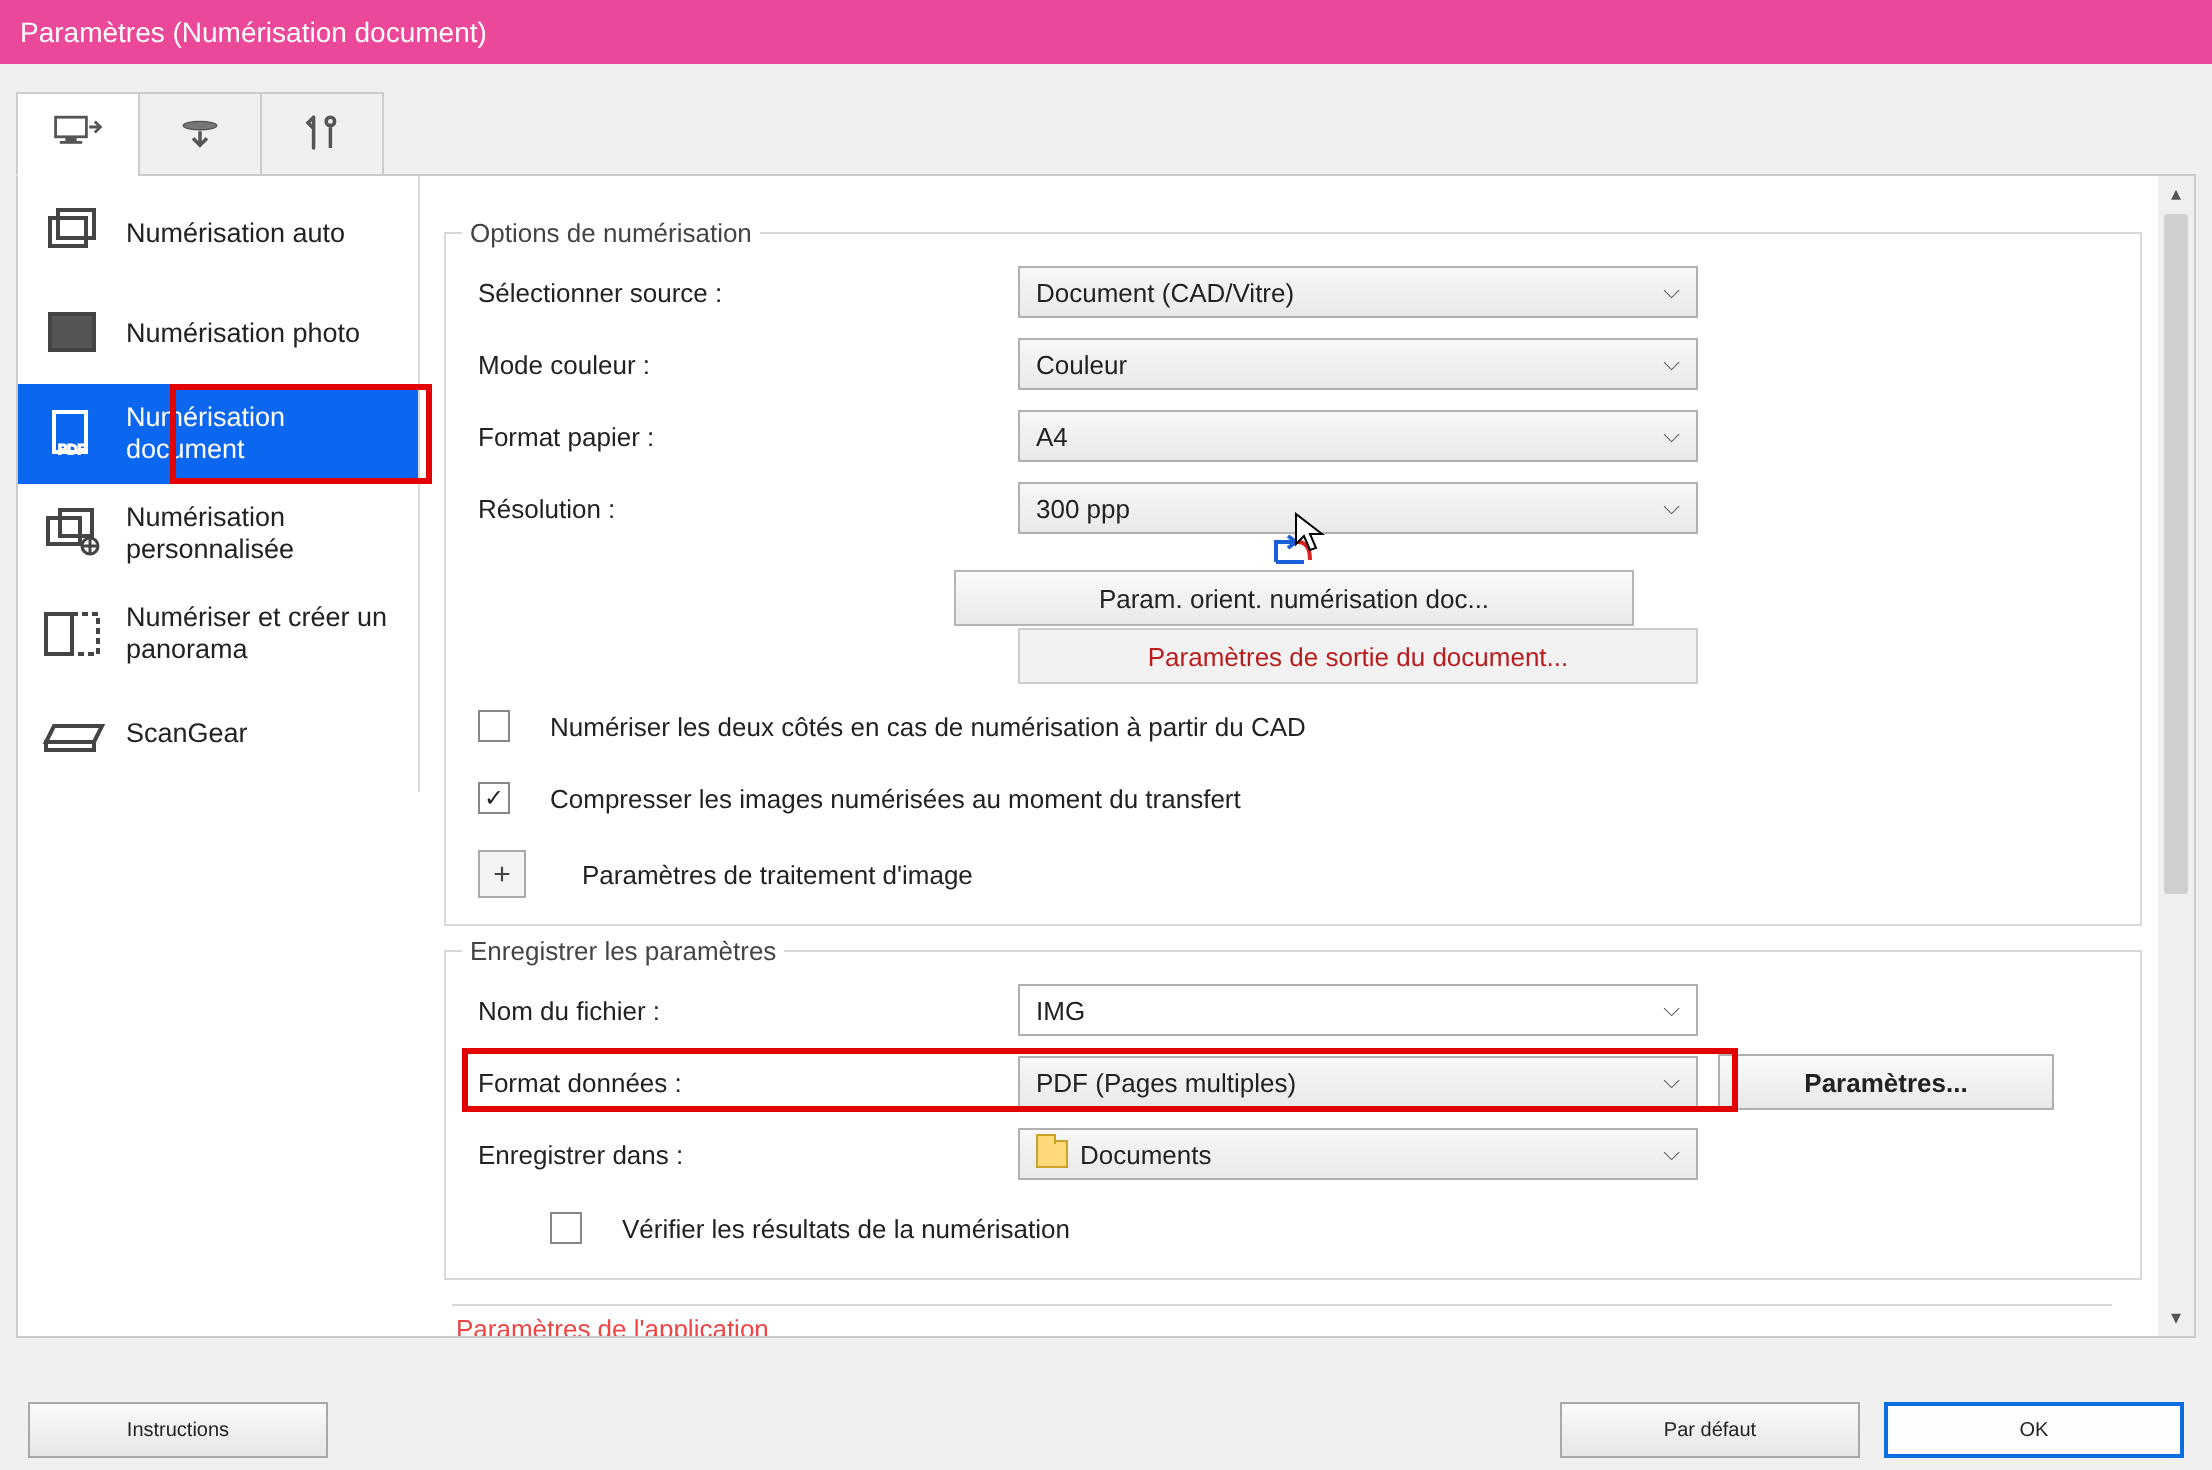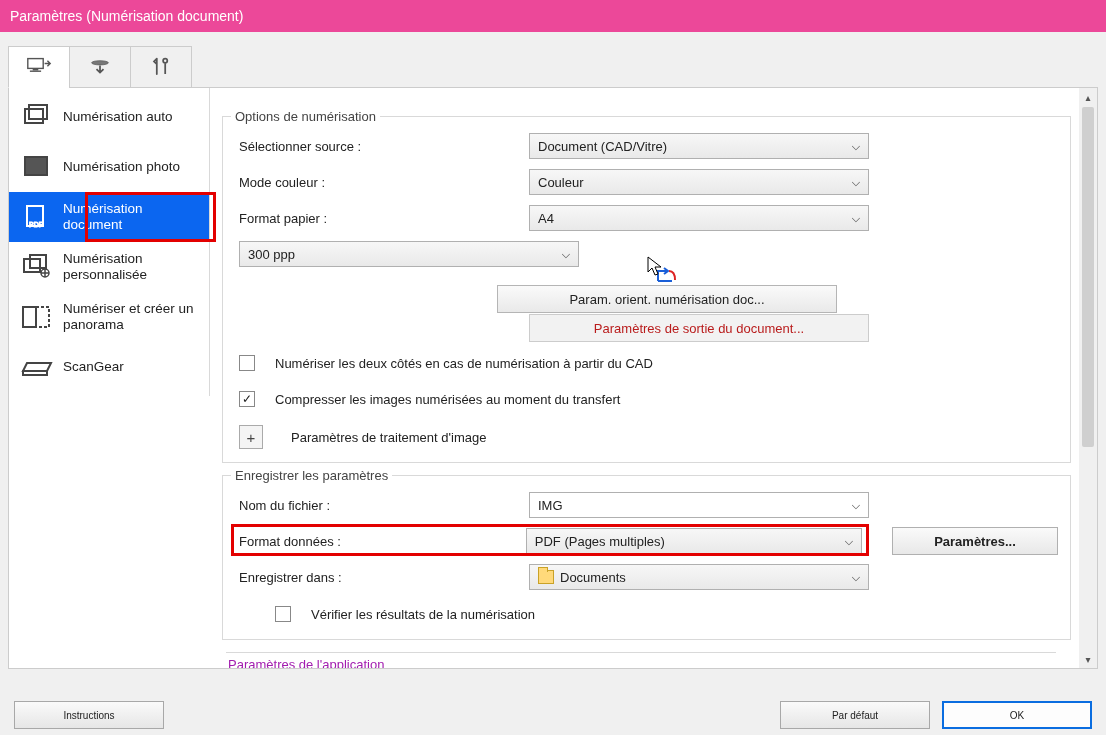--- a/index.html
+++ b/index.html
@@ -36,21 +36,21 @@
   .scrollbar { position:absolute; right:0; top:0; width:18px; bottom:0; background:#f0f0f0; display:flex; flex-direction:column; justify-content:space-between; align-items:center; }
   .scrollbar .arrow { width:18px; height:18px; background:#f0f0f0; display:flex; align-items:center; justify-content:center; cursor:pointer; color:#555; font-size:10px; }
   .scrollbar .thumb { width:12px; margin:1px auto; background:#cfcfcf; border-radius:2px; }
   .scrolltrack { flex:1; width:18px; display:flex; flex-direction:column; }
   .scrolltrack .thumb1 { height:340px; }
   
   .section { border:1px solid #d9d9d9; padding:10px 12px 10px 16px; margin:0 20px 12px 0; background:#fff; position:relative; }
   .section-title { position:relative; top:-18px; left:-8px; background:#fff; padding:0 4px; display:inline-block; color:#444; font-size:13px; }
   .section-body { margin-top:-14px; position:relative; }
 
-  .formrow { display:flex; align-items:center; height:36px;gap:20px; }
+  .formrow { display:flex; align-items:center; height:36px; }
   .formrow .lbl { width:270px; color:#222; }
   .select { width:340px; height:26px; background:linear-gradient(#f7f7f7,#e9e9e9); border:1px solid #b0b0b0; display:flex; align-items:center; padding:0 8px; justify-content:space-between; cursor:pointer; font-size:13px; }
   .chev { font-size:11px; color:#555; }
 
   .widebtn { width:340px; height:28px; background:linear-gradient(#fafafa,#e9e9e9); border:1px solid #b5b5b5; display:flex; align-items:center; justify-content:center; cursor:pointer; font-size:13px; }
   .widebtn.disabled { color:#b91c1c; background:#f2f2f2; border-color:#ccc; cursor:default; }
 
   .icon-preceding { width:26px; display:flex; align-items:center; justify-content:flex-end; margin-right:6px; }
 
   .chkrow { display:flex; align-items:center; height:30px; gap:20px; }
@@ -58,21 +58,21 @@
   .plusbox { width:24px; height:24px; border:1px solid #aaa; background:#f4f4f4; display:flex; align-items:center; justify-content:center; font-size:15px; cursor:pointer; margin-right:8px; color:#444; }
 
   .combo { width:340px; height:26px; border:1px solid #b0b0b0; background:#fff; display:flex; align-items:center; padding:0 8px; justify-content:space-between; font-size:13px; cursor:text; }
   .folder-ic { width:16px; height:14px; background:#ffd97a; border:1px solid #c9a227; margin-right:6px; position:relative; }
   .folder-ic::before { content:""; position:absolute; left:-1px; top:-4px; width:8px; height:4px; background:#ffd97a; border:1px solid #c9a227; border-bottom:none; }
 
   .params-side-btn { width:168px; height:28px; background:linear-gradient(#fafafa,#e8e8e8); border:1px solid #b0b0b0; display:flex; align-items:center; justify-content:center; cursor:pointer; font-size:13px; margin-left:10px;font-weight:bold; }
 
   .red-outline { position:absolute; border:3px solid #e30000; pointer-events:none; }
 
-  .section-app-title { color:#a21caf; padding:2px 0 0 2px; }
+  .section-app-title { color:#ef4444; padding:2px 0 0 2px; }
 
   
   .footer { position:absolute; left:0; right:0; bottom:6px; display:flex; padding:0 14px; align-items:center; }
   .footer .spacer { flex:1; }
   .footbtn { height:28px; background:linear-gradient(#fafafa,#e6e6e6); border:1px solid #a8a8a8; display:flex; align-items:center; justify-content:center; cursor:pointer; padding:0 14px; font-size:10px; }
   .footbtn.instructions { width:150px; }
   .footbtn.default { width:150px; margin-right:12px; }
   .footbtn.ok { width:150px; border:2px solid #0a6de0; background:#fdfdfd; }
 
   .cursor { position:absolute; left:425px; top:140px; pointer-events:none; }
@@ -193,20 +193,21 @@
               </div>
             </div>
             <div class="formrow">
               <div class="lbl">Format papier :</div>
               <div class="select">
                 <span>A4</span>
                 <span class="chev">⌵</span>
               </div>
             </div>
             <div class="formrow">
+              <div class="lbl">Résolution :</div>
               <div class="select">
                 <span>300 ppp</span>
                 <span class="chev">⌵</span>
               </div>
             </div>
             <div class="formrow">
               <div class="lbl"></div>
               <div style="display:flex; align-items:center; margin-left:-32px;flex-direction:column;">
                 <div class="icon-preceding">
                   <svg width="22" height="18" viewBox="0 0 22 18">

